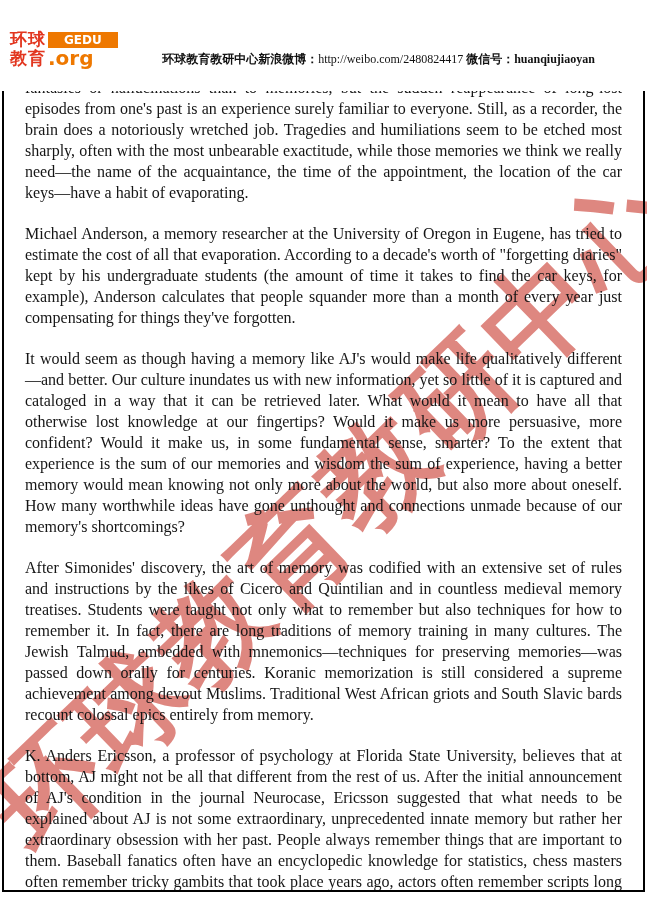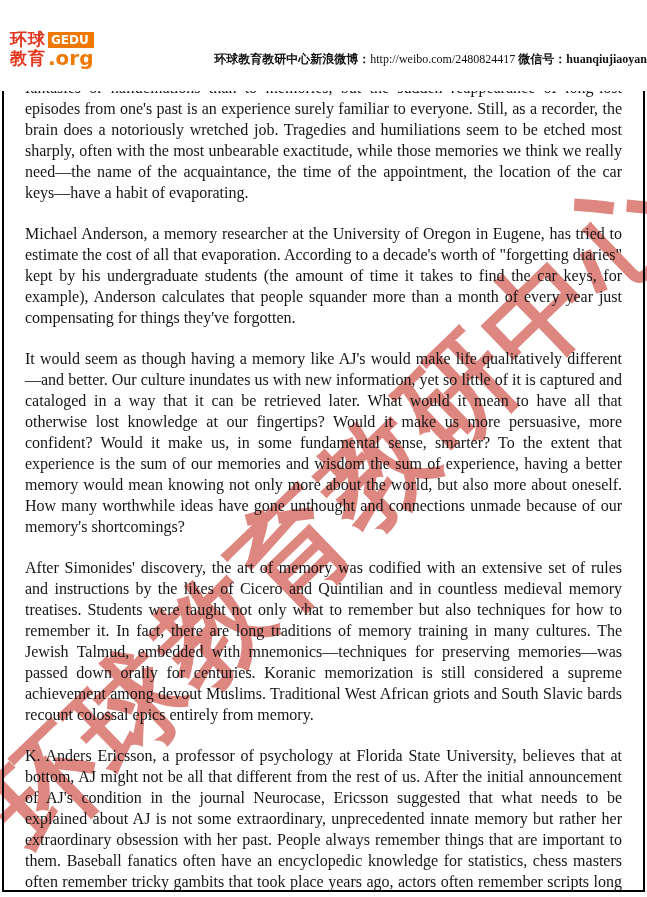--- a/index.html
+++ b/index.html
@@ -26,30 +26,30 @@
     font-family: "DejaVu Sans", sans-serif;
   }
   .logo-cn {
     color: var(--brand-red, #e2361f);
     font-weight: bold; font-size: 17px; line-height: 19px;
     letter-spacing: 1px;
   }
   .logo-badge {
     background: var(--brand-orange, #ee7800);
     color: #ffffff; font-weight: bold; font-size: 12px;
-    padding: 1px 3px; line-height: 14px;
+    padding: 1px 16px; line-height: 14px;
     font-family: "DejaVu Sans", sans-serif;
   }
   .logo-org {
     color: var(--brand-orange, #ee7800);
     font-weight: bold; font-size: 20px; line-height: 15px;
   }
   .contact {
     position: absolute; left: 110px; right: 0; top: 28px;
-    text-align: right;
+    text-align: center;
     font-size: 12px; color: #111111;
     font-family: "Liberation Serif", serif;
     white-space: nowrap;
   }
   .contact .cn { font-weight: bold; }
   .contact .url { font-weight: normal; }
   .contact .id { font-weight: bold; }
 
   
   .watermark {

